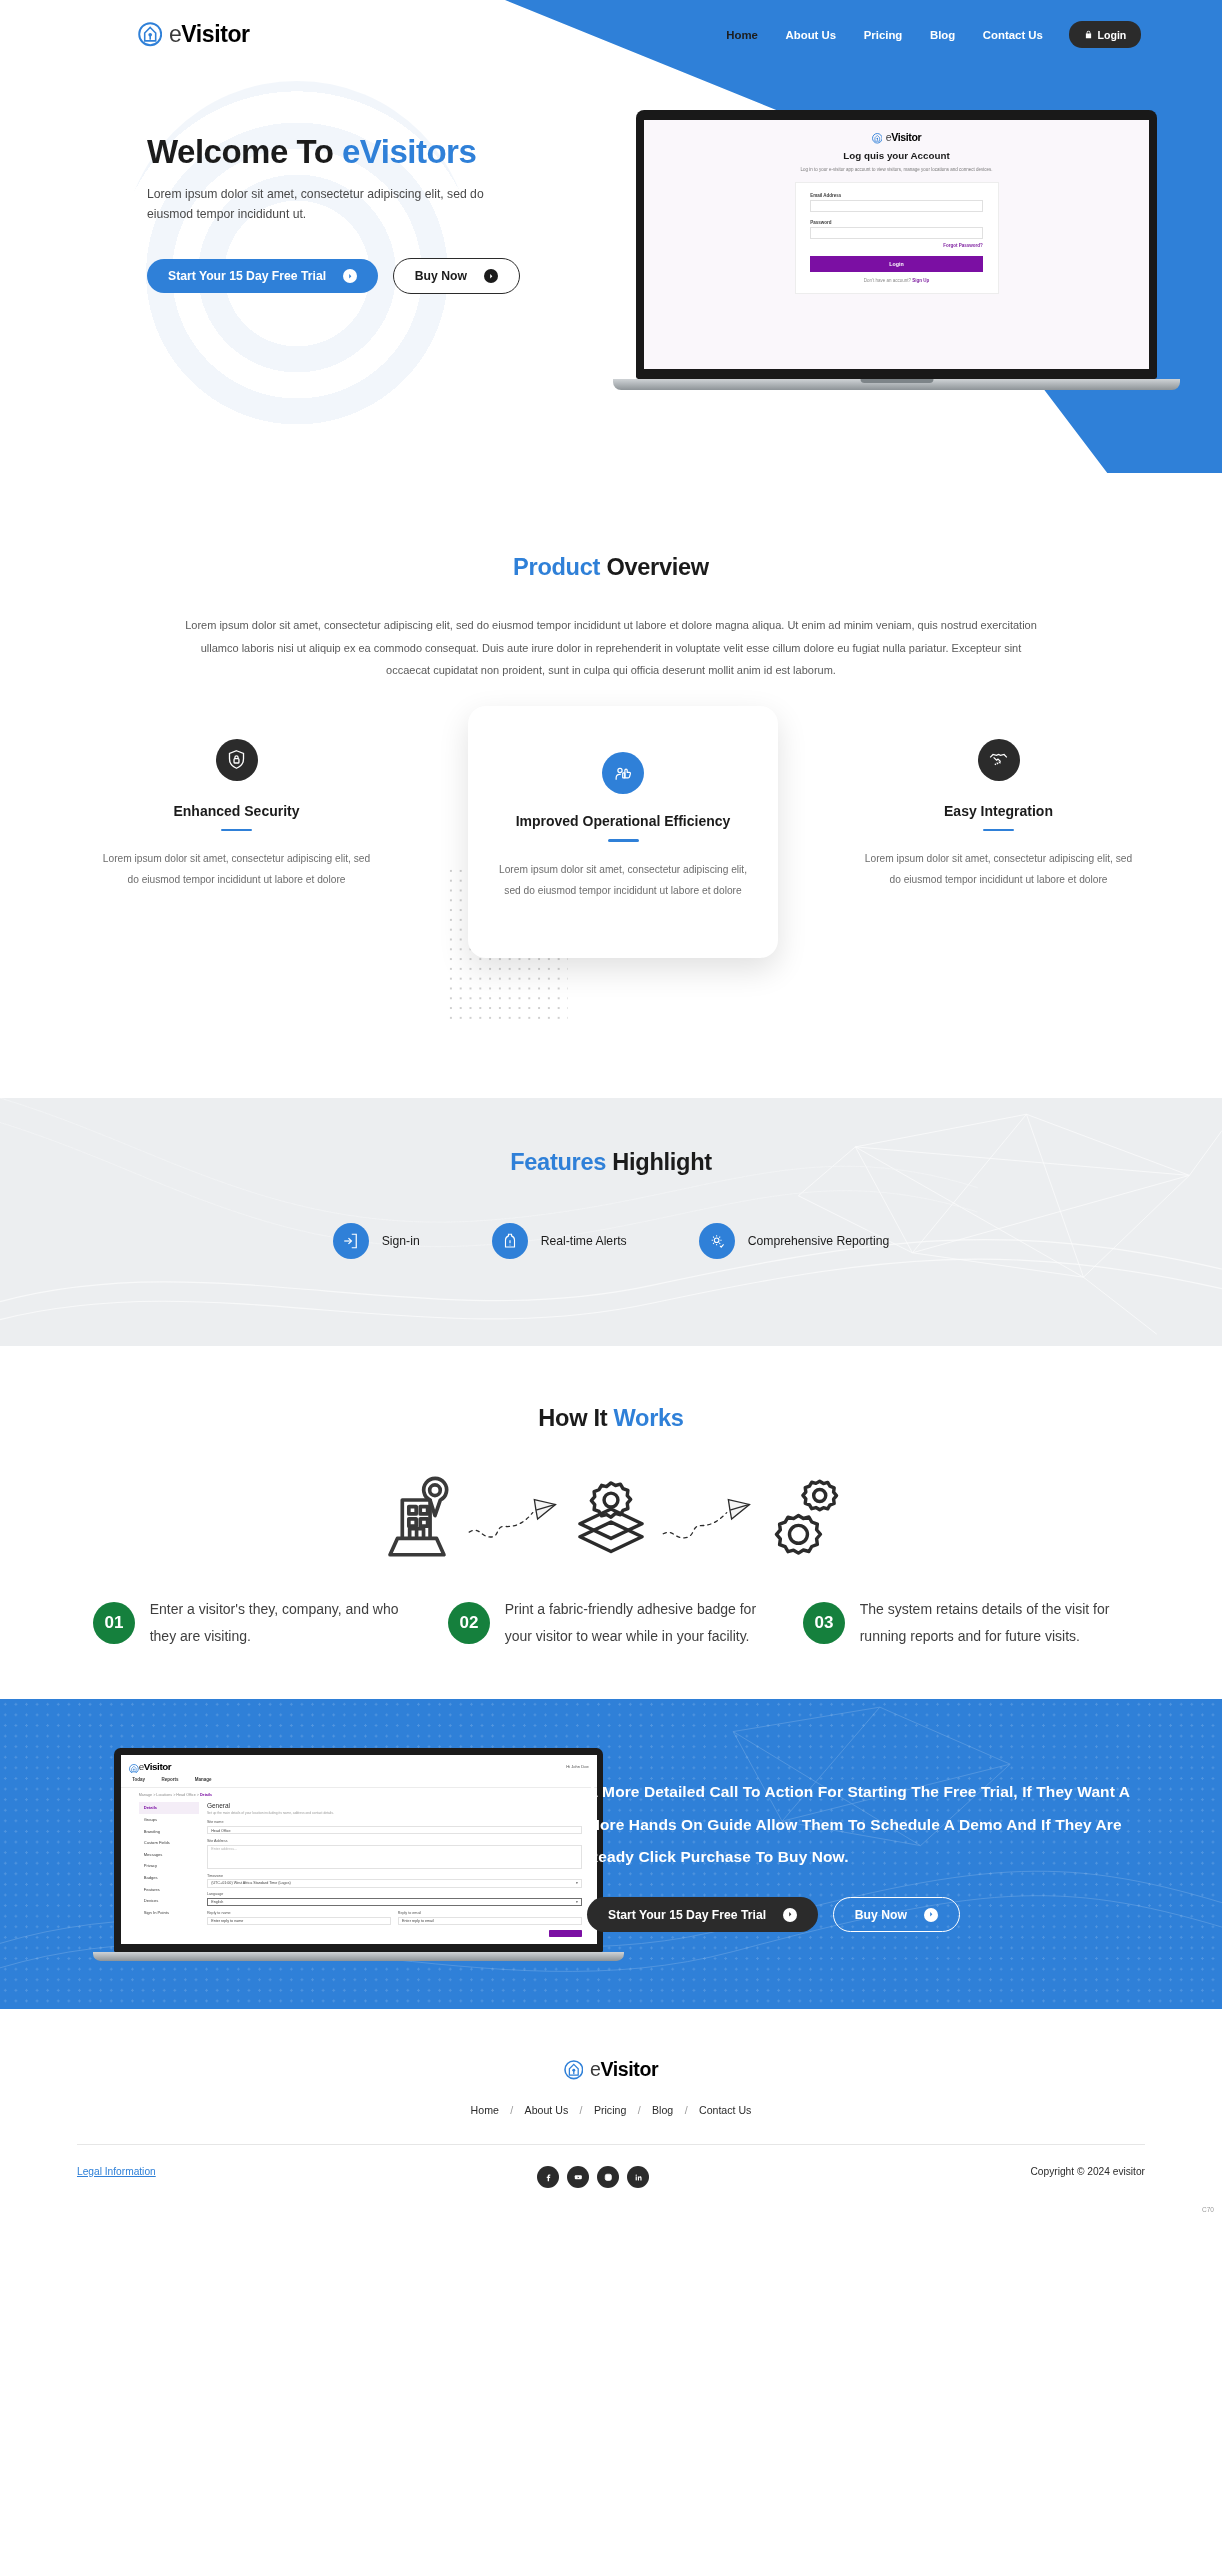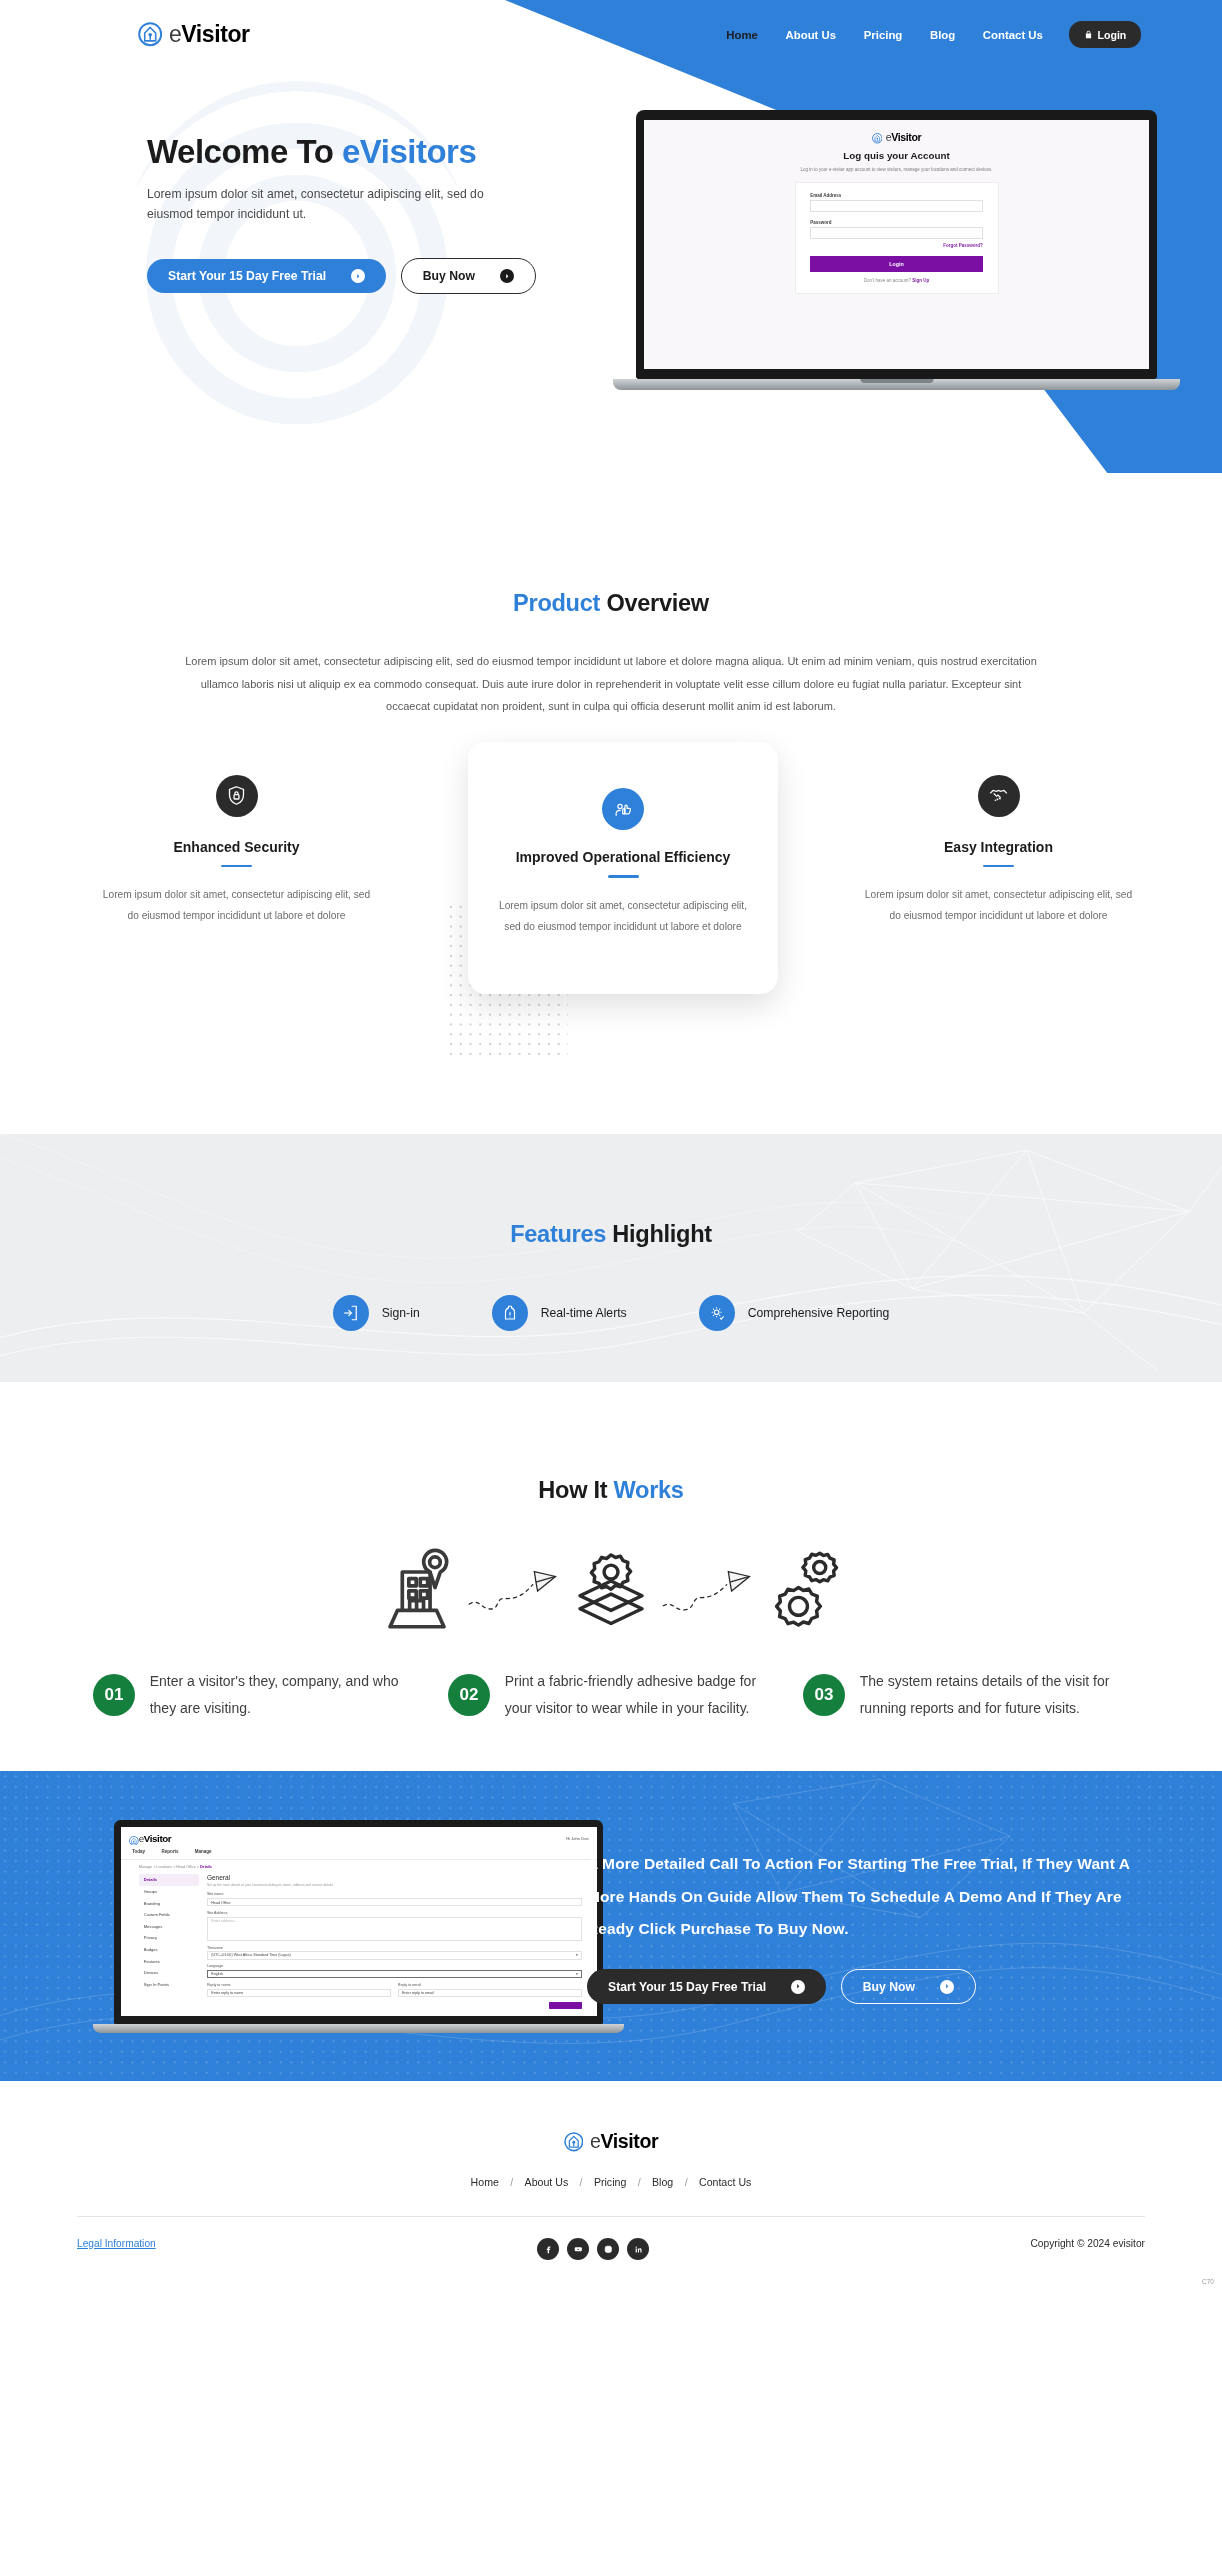--- a/index.html
+++ b/index.html
@@ -72,21 +72,21 @@
     letter-spacing:-0.5px; line-height:1.1;
   }
   .hero-title .accent { color:#2f80d8; }
   .hero-sub {
     margin-top:14.7px;
     font-size:12.2px; line-height:1.6; color:#4a4a4a;
     max-width:383px;
   }
   .hero-btns { margin-top:34px; display:flex; align-items:center; gap:14.7px; }
   .btn {
-    display:inline-flex; align-items:center; gap:25px;
+    display:inline-flex; align-items:center; gap:17px;
     border-radius:18px; font-size:12.2px; font-weight:700;
     padding:9.8px 21px; cursor:pointer; border:none; white-space:nowrap;
   }
   .btn-primary { background:#2f80d8; color:#fff; }
   .btn-outline { background:#fff; color:#1b1b1b; border:1.2px solid #2b2b2b; }
   .btn .arr { width:14px;height:14px;border-radius:50%;display:inline-flex;align-items:center;justify-content:center; }
   .btn-primary .arr { background:#fff; color:#2f80d8; }
   .btn-outline .arr { background:#1b1b1b; color:#fff; }
   .btn .arr svg { width:6.5px; height:6.5px; }
 
@@ -120,21 +120,21 @@
   .forgot { font-size:4.5px; color:#7e1fa0; font-weight:700; text-align:right; margin:-4.1px 0 6.5px; }
   .login-submit {
     background:#7b0fa3; color:#fff; font-size:5.3px; font-weight:700;
     text-align:center; padding:4.9px 0; border:none; width:100%; cursor:pointer;
   }
   .login-foot { font-size:4.5px; color:#8b8b8b; text-align:center; margin-top:6.5px; }
   .login-foot b { color:#7e1fa0; }
 
   
   .section { position:relative; }
-  .h2 { text-align:center; font-size:23.6px; font-weight:800; color:#1b1b1b; letter-spacing:-0.3px;margin-top:36px; }
+  .h2 { text-align:center; font-size:23.6px; font-weight:800; color:#1b1b1b; letter-spacing:-0.3px; }
   .h2 .accent { color:#2f80d8; }
   .overview { padding:65px 0 0; }
   .overview-p {
     width:864px; margin:33px auto 0;
     text-align:center; font-size:11px; line-height:2.05; color:#5a5a5a;
   }
   .cards { position:relative; margin-top:41px; height:326px; }
   .dots-bg {
     position:absolute; left:446px; top:143px; width:122px; height:155px;
     background-image:radial-gradient(#cfcfcf 1.1px, transparent 1.1px);

